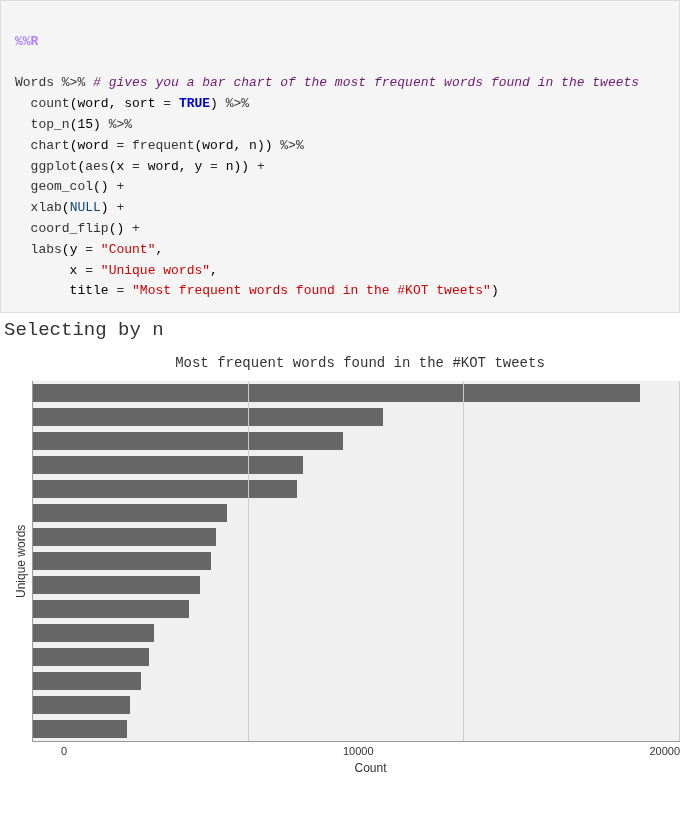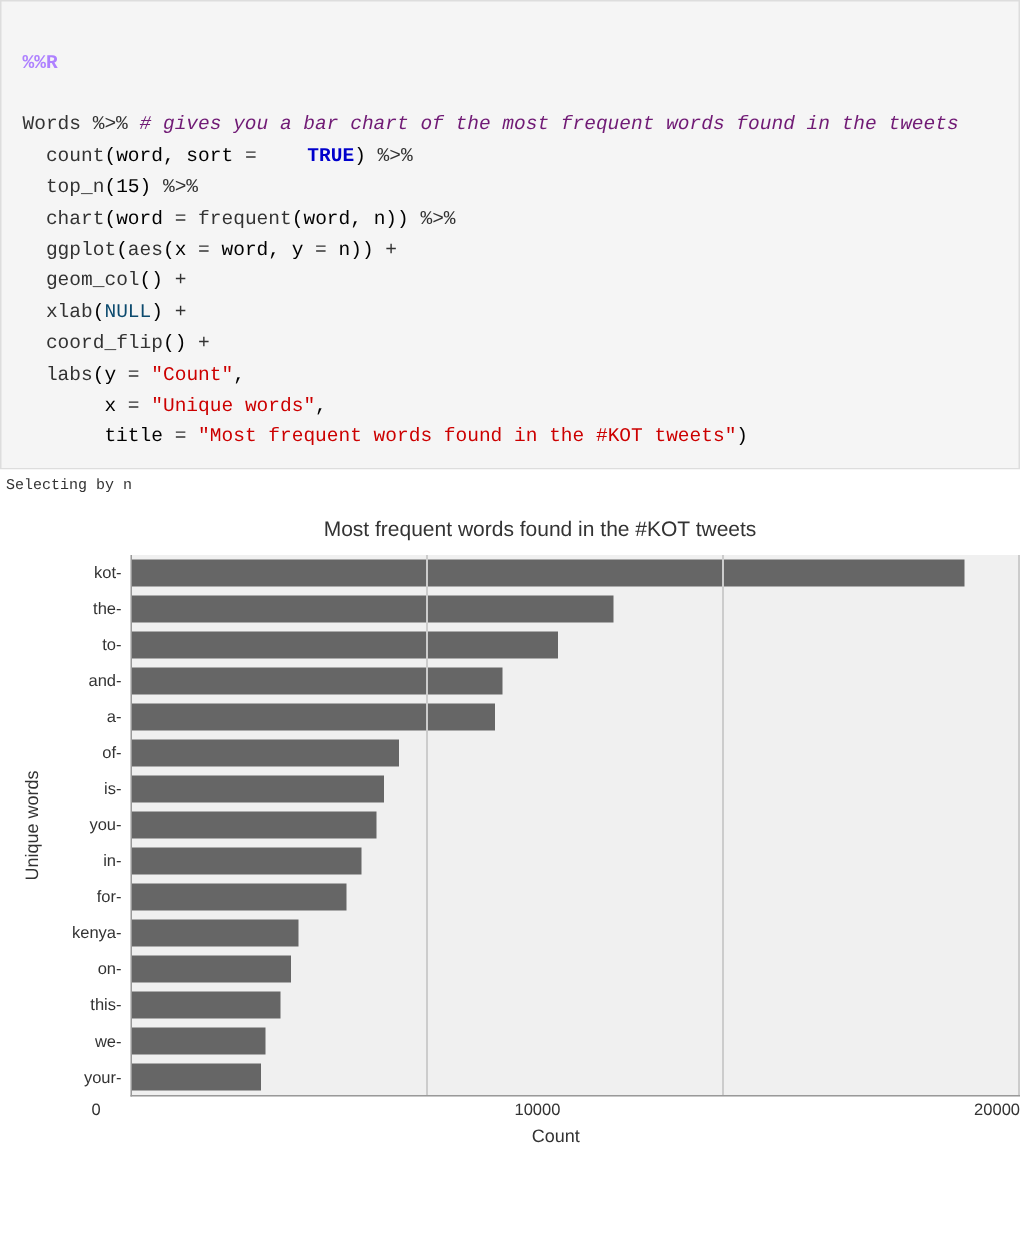--- a/index.html
+++ b/index.html
@@ -16,44 +16,44 @@
       background: #f5f5f5;
       border: 1px solid #ddd;
       padding: 10px 14px;
       line-height: 1.6;
       white-space: pre;
     }
     .kw-r { color: #ae81ff; font-weight: bold; }
     .kw-pipe { color: #333; }
     .kw-comment { color: #701a75; font-style: italic; }
     .kw-func { color: #333; margin-top: 33px; }
-    .kw-true { color: #0000cc; font-weight: bold; margin-left: 26px; }
+    .kw-true { color: #0000cc; font-weight: bold; }
     .kw-plus { color: #333; }
     .kw-string { color: #cc0000; }
     .kw-null { color: #0c4a6e; }
     .kw-equals { color: #333; }
 
     
     .selecting-msg {
       padding: 6px 4px;
       font-family: 'Courier New', Courier, monospace;
-      font-size: 10px;
+      font-size: 19px;
       color: #333;
       background: #fff;
     }
 
     
     .chart-container {
       padding: 8px 0 20px 0;
       background: #fff;
     }
 
     .chart-title {
       text-align: center;
-      font-family: Liberation Sans, sans-serif;
+      font-family: Liberation Mono, monospace;
       font-size: 14px;
       font-weight: normal;
       color: #333;
       margin-bottom: 10px;
       margin-left: 40px;
     }
 
     .chart-inner {
       display: flex;
       flex-direction: row;
@@ -200,37 +200,20 @@
 <div class="chart-container">
   <div class="chart-title">Most frequent words found in the #KOT tweets</div>
 
   <div class="chart-inner">
 
     <div class="y-axis-label">Unique words</div>
 
     <div class="chart-plot-area">
       <div class="bars-and-labels">
 
-        <div class="word-labels" id="word-labels-container">
-            <div class="word-label">kot-</div>
-            <div class="word-label">the-</div>
-            <div class="word-label">to-</div>
-            <div class="word-label">and-</div>
-            <div class="word-label">a-</div>
-            <div class="word-label">of-</div>
-            <div class="word-label">is-</div>
-            <div class="word-label">you-</div>
-            <div class="word-label">in-</div>
-            <div class="word-label">for-</div>
-            <div class="word-label">kenya-</div>
-            <div class="word-label">on-</div>
-            <div class="word-label">this-</div>
-            <div class="word-label">we-</div>
-            <div class="word-label">your-</div>
-          </div>
 
         <div class="bars-area" id="bars-container">
             <div class="bar-row">
               <span class="bar" style="width: 93.75%;"></span>
             </div>
             <div class="bar-row">
               <span class="bar" style="width: 54.1667%;"></span>
             </div>
             <div class="bar-row">
               <span class="bar" style="width: 47.9167%;"></span>

